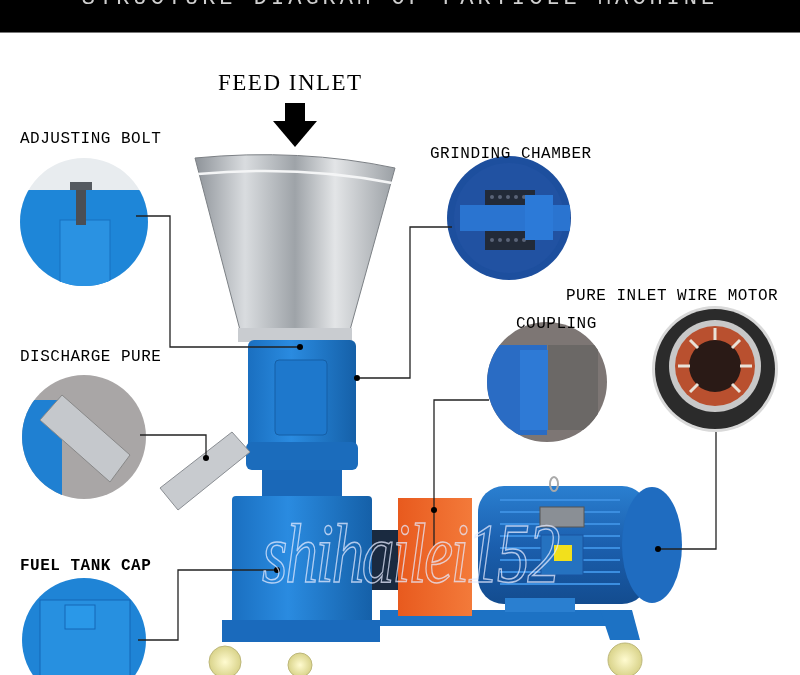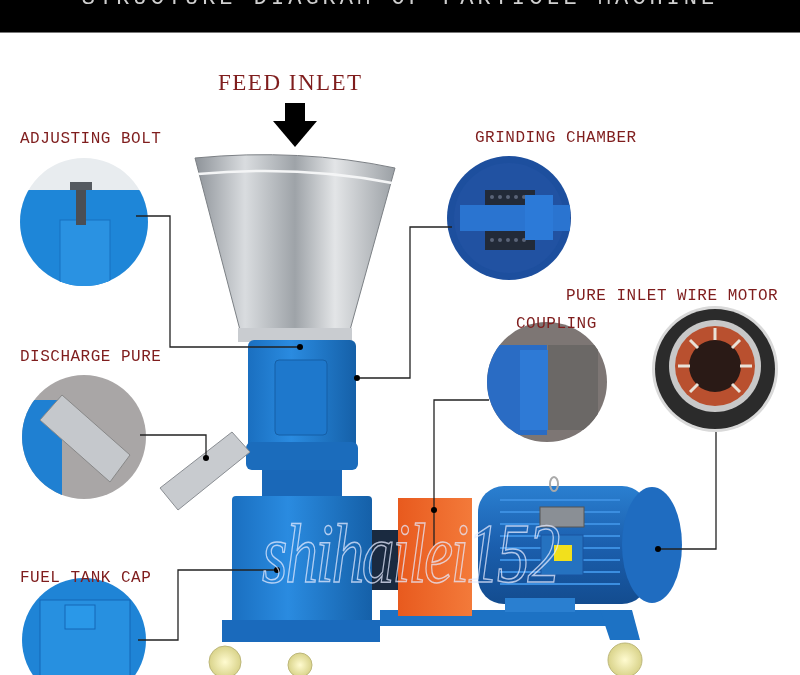--- a/index.html
+++ b/index.html
@@ -1,19 +1,19 @@
 <!DOCTYPE html>
 <html><head>
 <meta charset="utf-8">
 <style>
   html,body{margin:0;padding:0;background:#fff;}
   body{width:800px;height:675px;position:relative;overflow:hidden;font-family:"DejaVu Serif","Liberation Serif",serif;}
   .header{position:absolute;left:0;top:0;width:800px;height:32px;background:#000;border-bottom:1px solid #777;overflow:hidden;}
   .header-title{position:absolute;left:0;width:800px;top:-14px;text-align:center;color:#cfcfcf;font-family:"Liberation Mono","DejaVu Sans Mono",monospace;font-size:22px;letter-spacing:4px;white-space:nowrap;}
-  .label{position:absolute;font-family:"Liberation Mono","DejaVu Sans Mono",monospace;color:#7f1d1d;font-size:16px;letter-spacing:0.5px;white-space:nowrap;}
+  .label{position:absolute;font-family:"Liberation Mono","DejaVu Sans Mono",monospace;color:#000000;font-size:16px;letter-spacing:0.5px;white-space:nowrap;}
   .label.big{font-size:23px;font-family:"Liberation Serif","DejaVu Serif",serif;letter-spacing:1.5px;}
   svg.overlay{position:absolute;left:0;top:0;}
   .watermark{position:absolute;left:262px;top:505px;font-family:"Liberation Serif","DejaVu Serif",serif;font-size:84px;font-style:italic;color:rgba(255,255,255,0.0);-webkit-text-stroke:1.5px rgba(230,235,255,0.75);letter-spacing:-3px;white-space:nowrap;transform:scaleX(0.78);transform-origin:left top;}
 </style>
 </head>
 <body>
 
 <div class="header">
   <div class="header-title">STRUCTURE DIAGRAM OF PARTICLE MACHINE</div>
 </div>
@@ -208,17 +208,17 @@
     </g>
     <polyline points="716,432 716,549 660,549" fill="none" stroke="#222" stroke-width="1.3"></polyline>
     <circle cx="658" cy="549" r="3" fill="#000"></circle>
   </g>
 </svg>
 
 <div class="watermark">shihailei152</div>
 
 <div class="label big" style="left:218px;top:70px;">FEED INLET</div>
 <div class="label" style="left:20px;top:130px;">ADJUSTING BOLT</div>
-<div class="label" style="left:430px;top:129px;margin-left:45px;">GRINDING CHAMBER</div>
+<div class="label" style="left:430px;top:145px;">GRINDING CHAMBER</div>
 <div class="label" style="left:566px;top:287px;">PURE INLET WIRE MOTOR</div>
 <div class="label" style="left:516px;top:315px;text-align:right;">COUPLING</div>
 <div class="label" style="left:20px;top:348px;">DISCHARGE PURE</div>
-<div class="label" style="left:20px;top:569px;">FUEL TANK CAP</div>
+<div class="label" style="left:20px;top:557px;font-weight:bold;">FUEL TANK CAP</div>
 
 </body></html>

